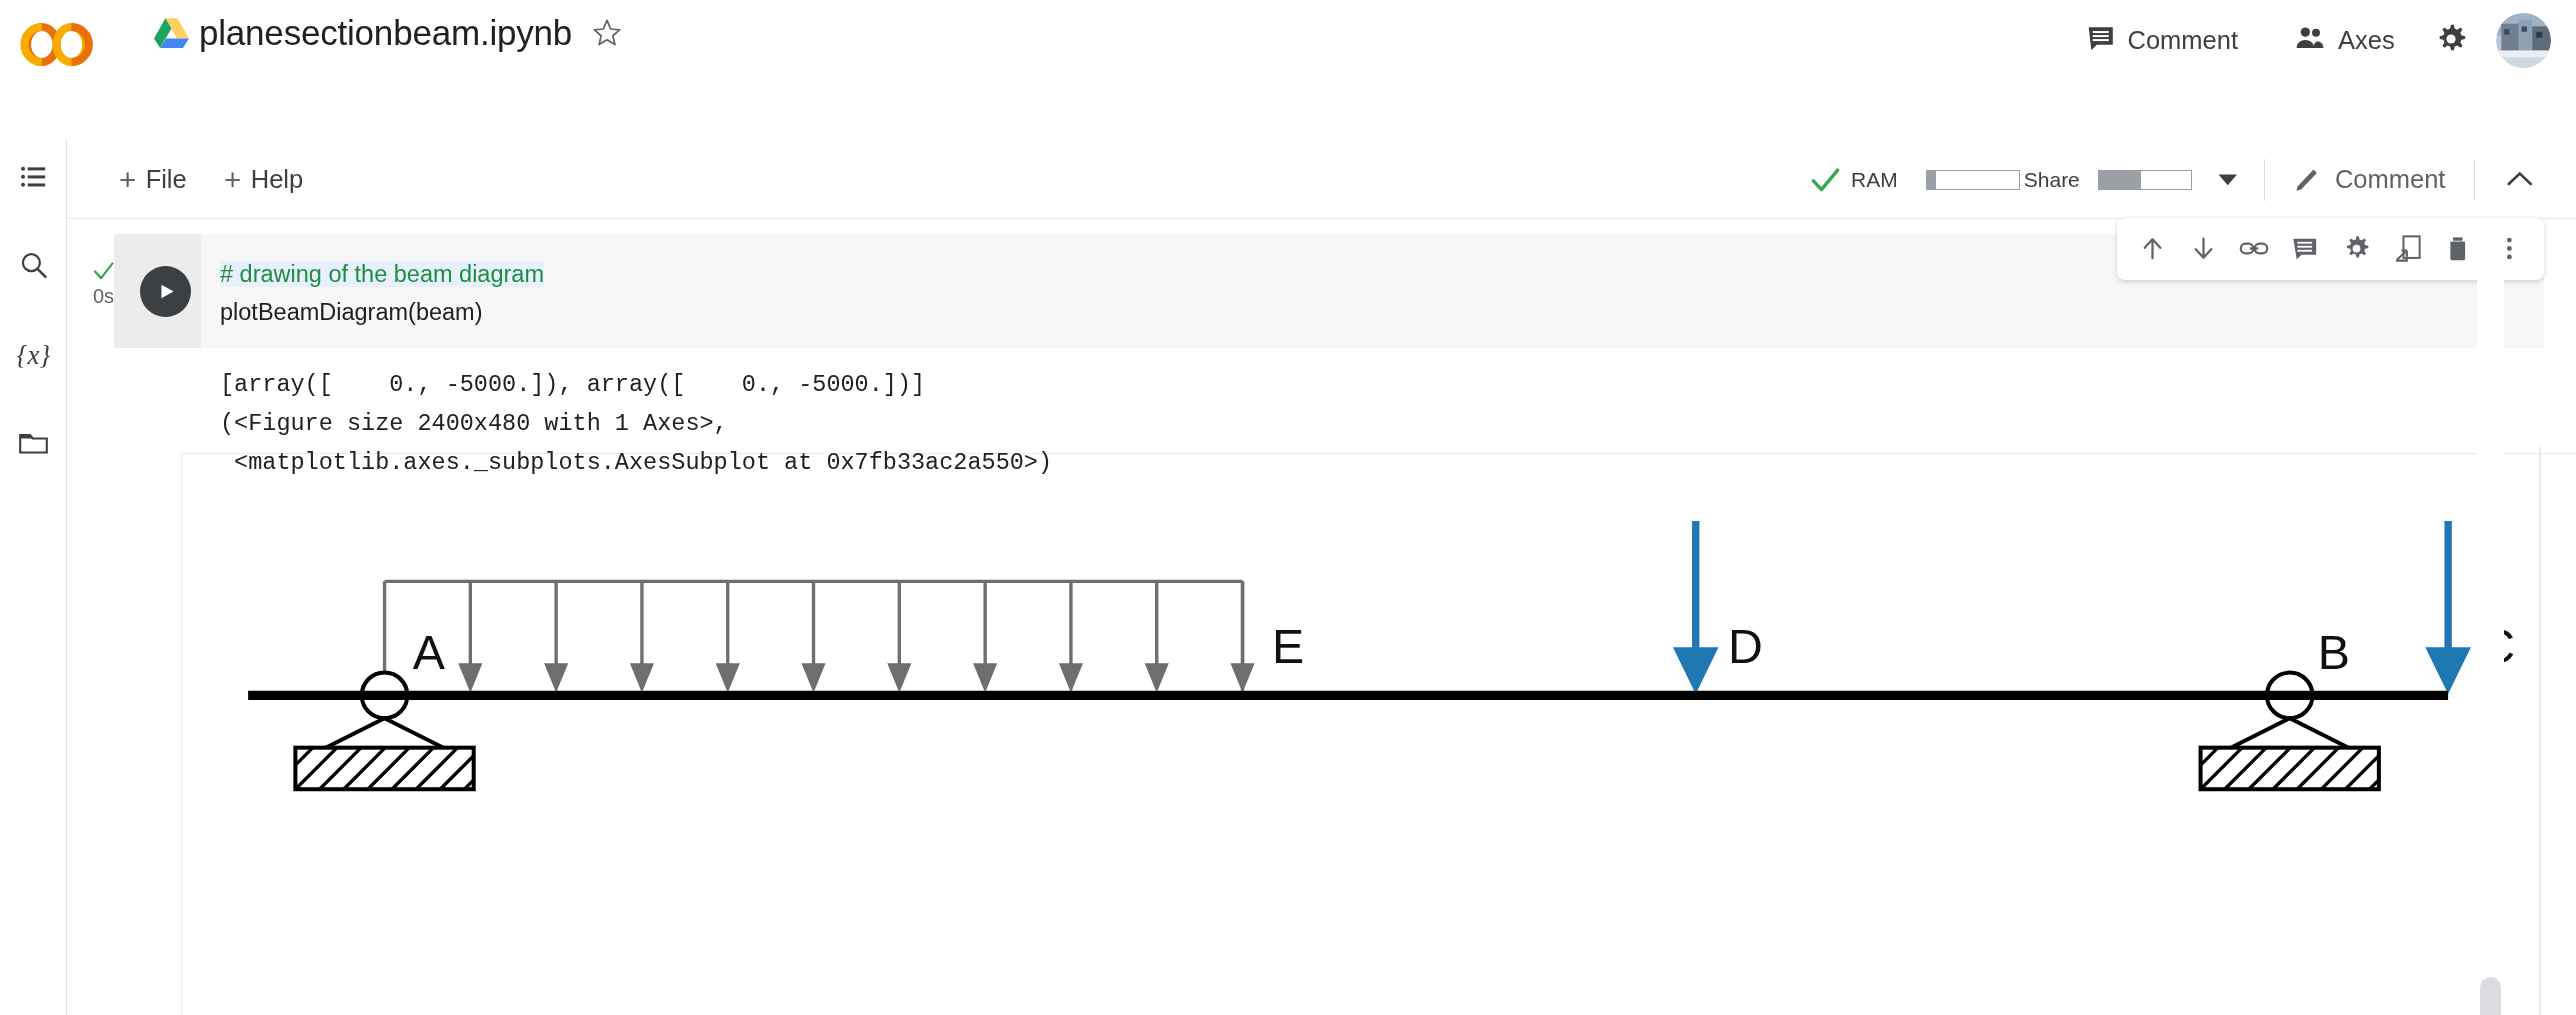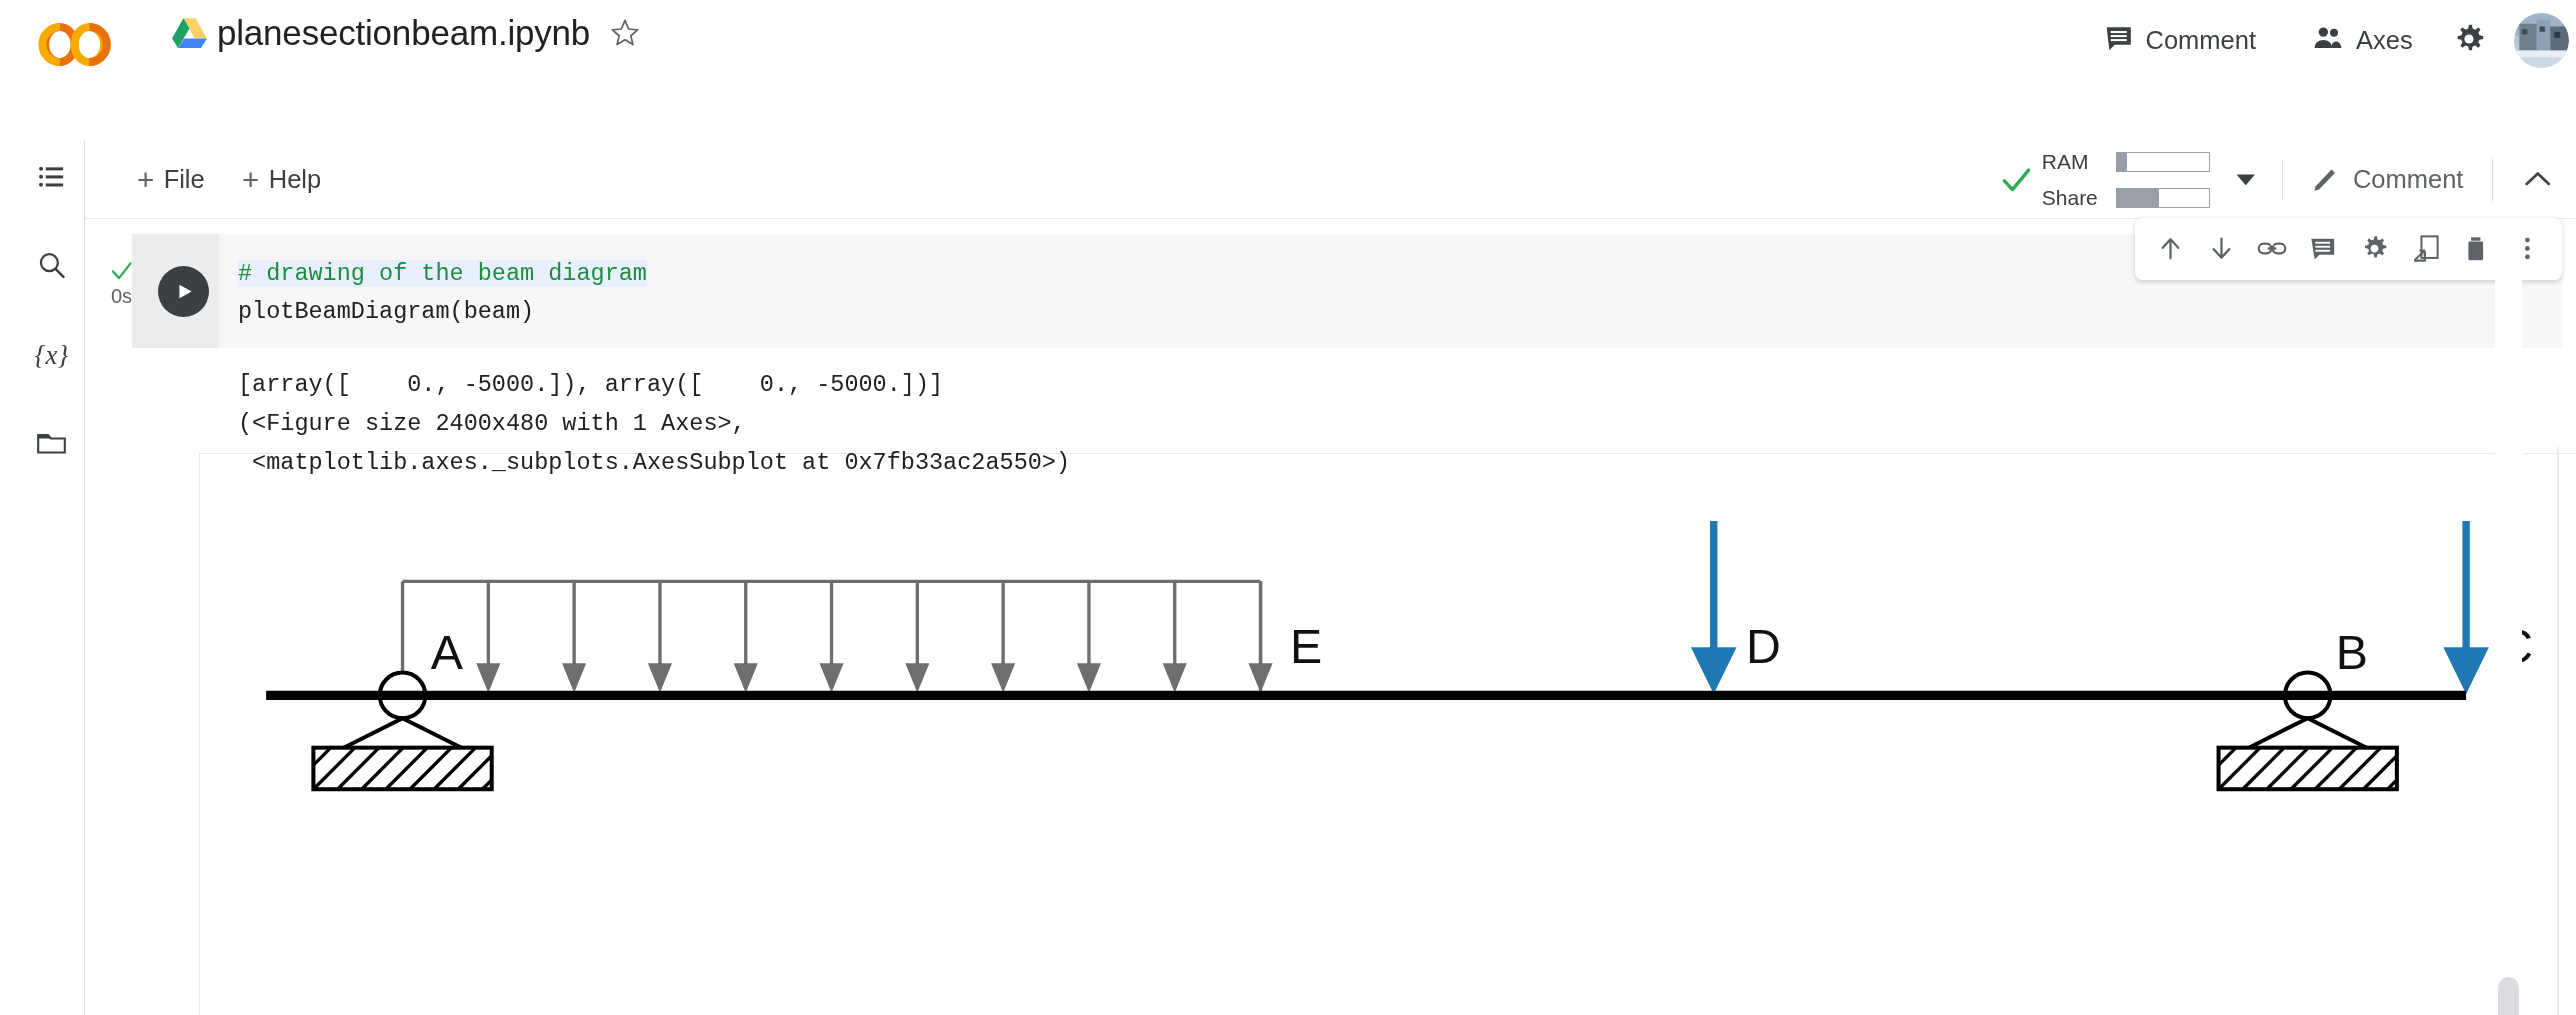--- a/index.html
+++ b/index.html
@@ -2,21 +2,21 @@
 <html style="font-size:10.7px"><head>
 <meta charset="utf-8">
 <style>
   * { box-sizing: border-box; margin: 0; padding: 0; }
   html, body {
     width: 2576px; height: 1016px;
     background: #ffffff;
     font-family: "Liberation Sans", sans-serif;
     overflow: hidden;
   }
-  .page { position: relative; width: 2504px; height: 1016px; background:#1d4ed8;margin-left:18px; }
+  .page { position: relative; width: 2504px; height: 1016px; background:#1d4ed8; }
 
   
   .header { position:absolute; left:0; top:0; width:2576px; height:140px; background:#fff; }
 
   .colab-logo { position:absolute; left:19px; top:19px; width:86px; height:51px; }
 
   .drive-icon { position:absolute; left:154px; top:17.4px; width:35px; height:31px; }
 
   .title-row { position:absolute; left:199px; top:9.4px; height:47px; display:flex; align-items:center; }
   .doc-title { font-size:35px; color:#202124; font-weight:400; letter-spacing:-0.2px; line-height:47px; white-space:nowrap; }
@@ -39,21 +39,21 @@
 
   
   .toolbar { position:absolute; left:67px; top:140px; width:2509px; height:79px; background:#fff; border-bottom:0.7px solid #e8eaed; }
   .tb-left { position:absolute; left:40px; top:0; height:79px; display:flex; align-items:center; gap:13.4px; }
   .tb-add { display:flex; align-items:center; gap:9.4px; padding:6.7px 12px; border-radius:5.4px; }
   .tb-add .plus { font-size:29.5px; color:#5f6368; line-height:29.5px; font-weight:300; }
   .tb-add .lbl { font-size:25.5px; color:#3c4043; }
 
   .tb-right { position:absolute; right:31px; top:0; height:79px; display:flex; align-items:center; }
   .check-mark { width:35px; height:35px; margin-right:8px; }
-  .ramdisk { display:flex; flex-direction:column; justify-content:center; gap:12px; }
+  .ramdisk { display:flex; flex-direction:row; justify-content:center; gap:4px; }
   .rd-row { display:flex; align-items:center; gap:10.7px; height:24px; }
   .rd-lbl { font-size:21px; color:#3c4043; width:64px; }
   .rd-bar { width:94px; height:20px; border:1.3px solid #9aa0a6; background:#fff; position:relative; }
   .rd-fill { position:absolute; left:0; top:0; bottom:0; background:#9aa0a6; }
   .caret-btn { margin-left:17.4px; padding:6.7px; }
   .tb-div { width:1.3px; height:42px; background:#dadce0; margin:0 19px; }
   .edit-btn { display:flex; align-items:center; gap:12px; padding:5.4px 9.4px; }
   .edit-btn .lbl { font-size:25.5px; color:#5f6368; }
   .chev-btn { padding:6.7px 10.7px; }
 
@@ -62,21 +62,21 @@
 
   .cell { position:absolute; left:47px; top:14.8px; width:2430px; }
   .cell-code { position:relative; width:2430px; height:114px; background:#f7f7f7; }
 
   .run-gutter { position:absolute; left:0; top:0; width:87px; height:114px; background:#ececec; }
   .run-btn { position:absolute; left:25.5px; top:32px; width:51px; height:51px; border-radius:50%; background:#3c4043; display:flex; align-items:center; justify-content:center; }
   .run-status { position:absolute; left:-34px; top:24px; width:47px; text-align:center; }
   .run-status .ck { display:block; width:25.5px; height:25.5px; margin:0 auto; }
   .run-status .secs { display:block; font-size:20px; color:#5f6368; margin-top:1.3px; }
 
-  .code-text { position:absolute; left:106px; top:21.5px; font-family:Liberation Mono, monospace; font-size:23.5px; line-height:38px; white-space:pre; }
+  .code-text { position:absolute; left:106px; top:21.5px; font-family:Liberation Sans, sans-serif; font-size:23.5px; line-height:38px; white-space:pre; }
   .tok-comment { color:#1e8e3e; }
   .tok-plain { color:#202124; }
   .hl-word { background:#e8f0fe; }
 
   .cell-toolbar { position:absolute; right:0; top:-16px; height:62px; background:#fff; border-radius:8px; box-shadow:0 1.3px 5.4px rgba(60,64,67,.22); display:flex; align-items:center; gap:0px; padding:0 9.4px; }
   .ct-btn { width:51px; height:51px; display:flex; align-items:center; justify-content:center; }
 
   .cell-output { position:absolute; left:47px; top:129px; width:2430px; }
   .out-text { position:absolute; left:106px; top:17.4px; font-family:"Liberation Mono", monospace; font-size:23.5px; line-height:39px; color:#202124; white-space:pre; }
 

